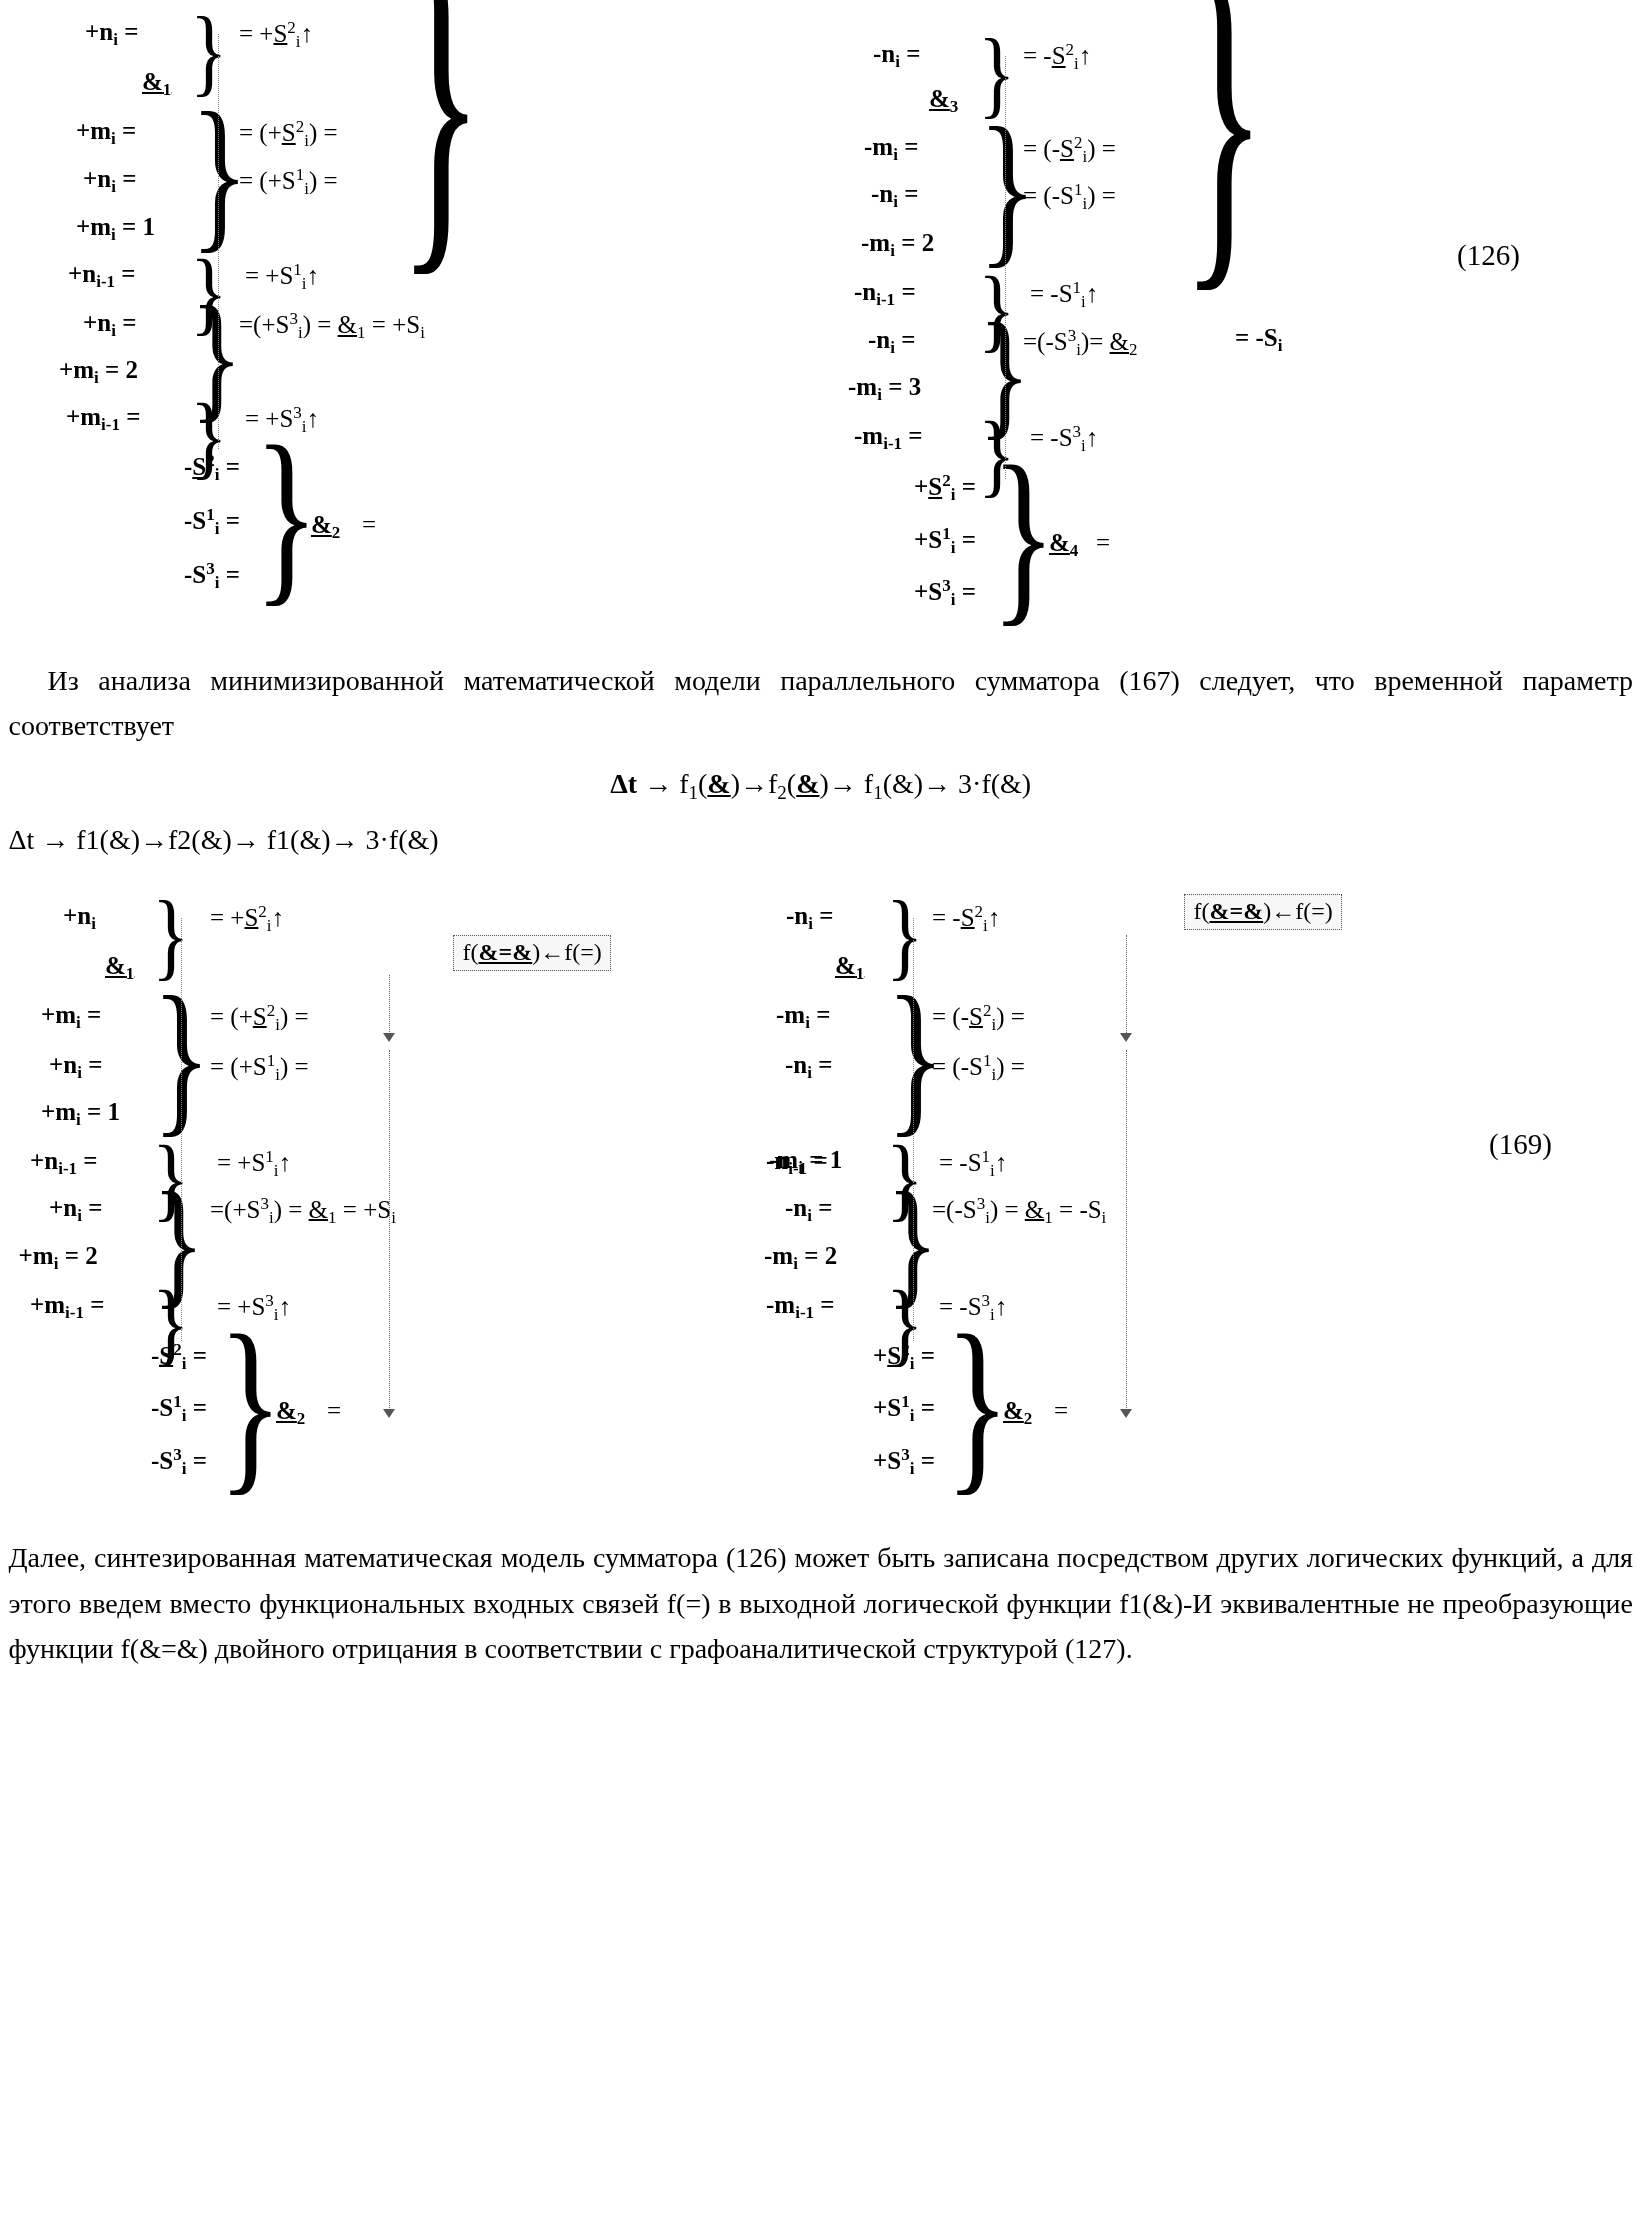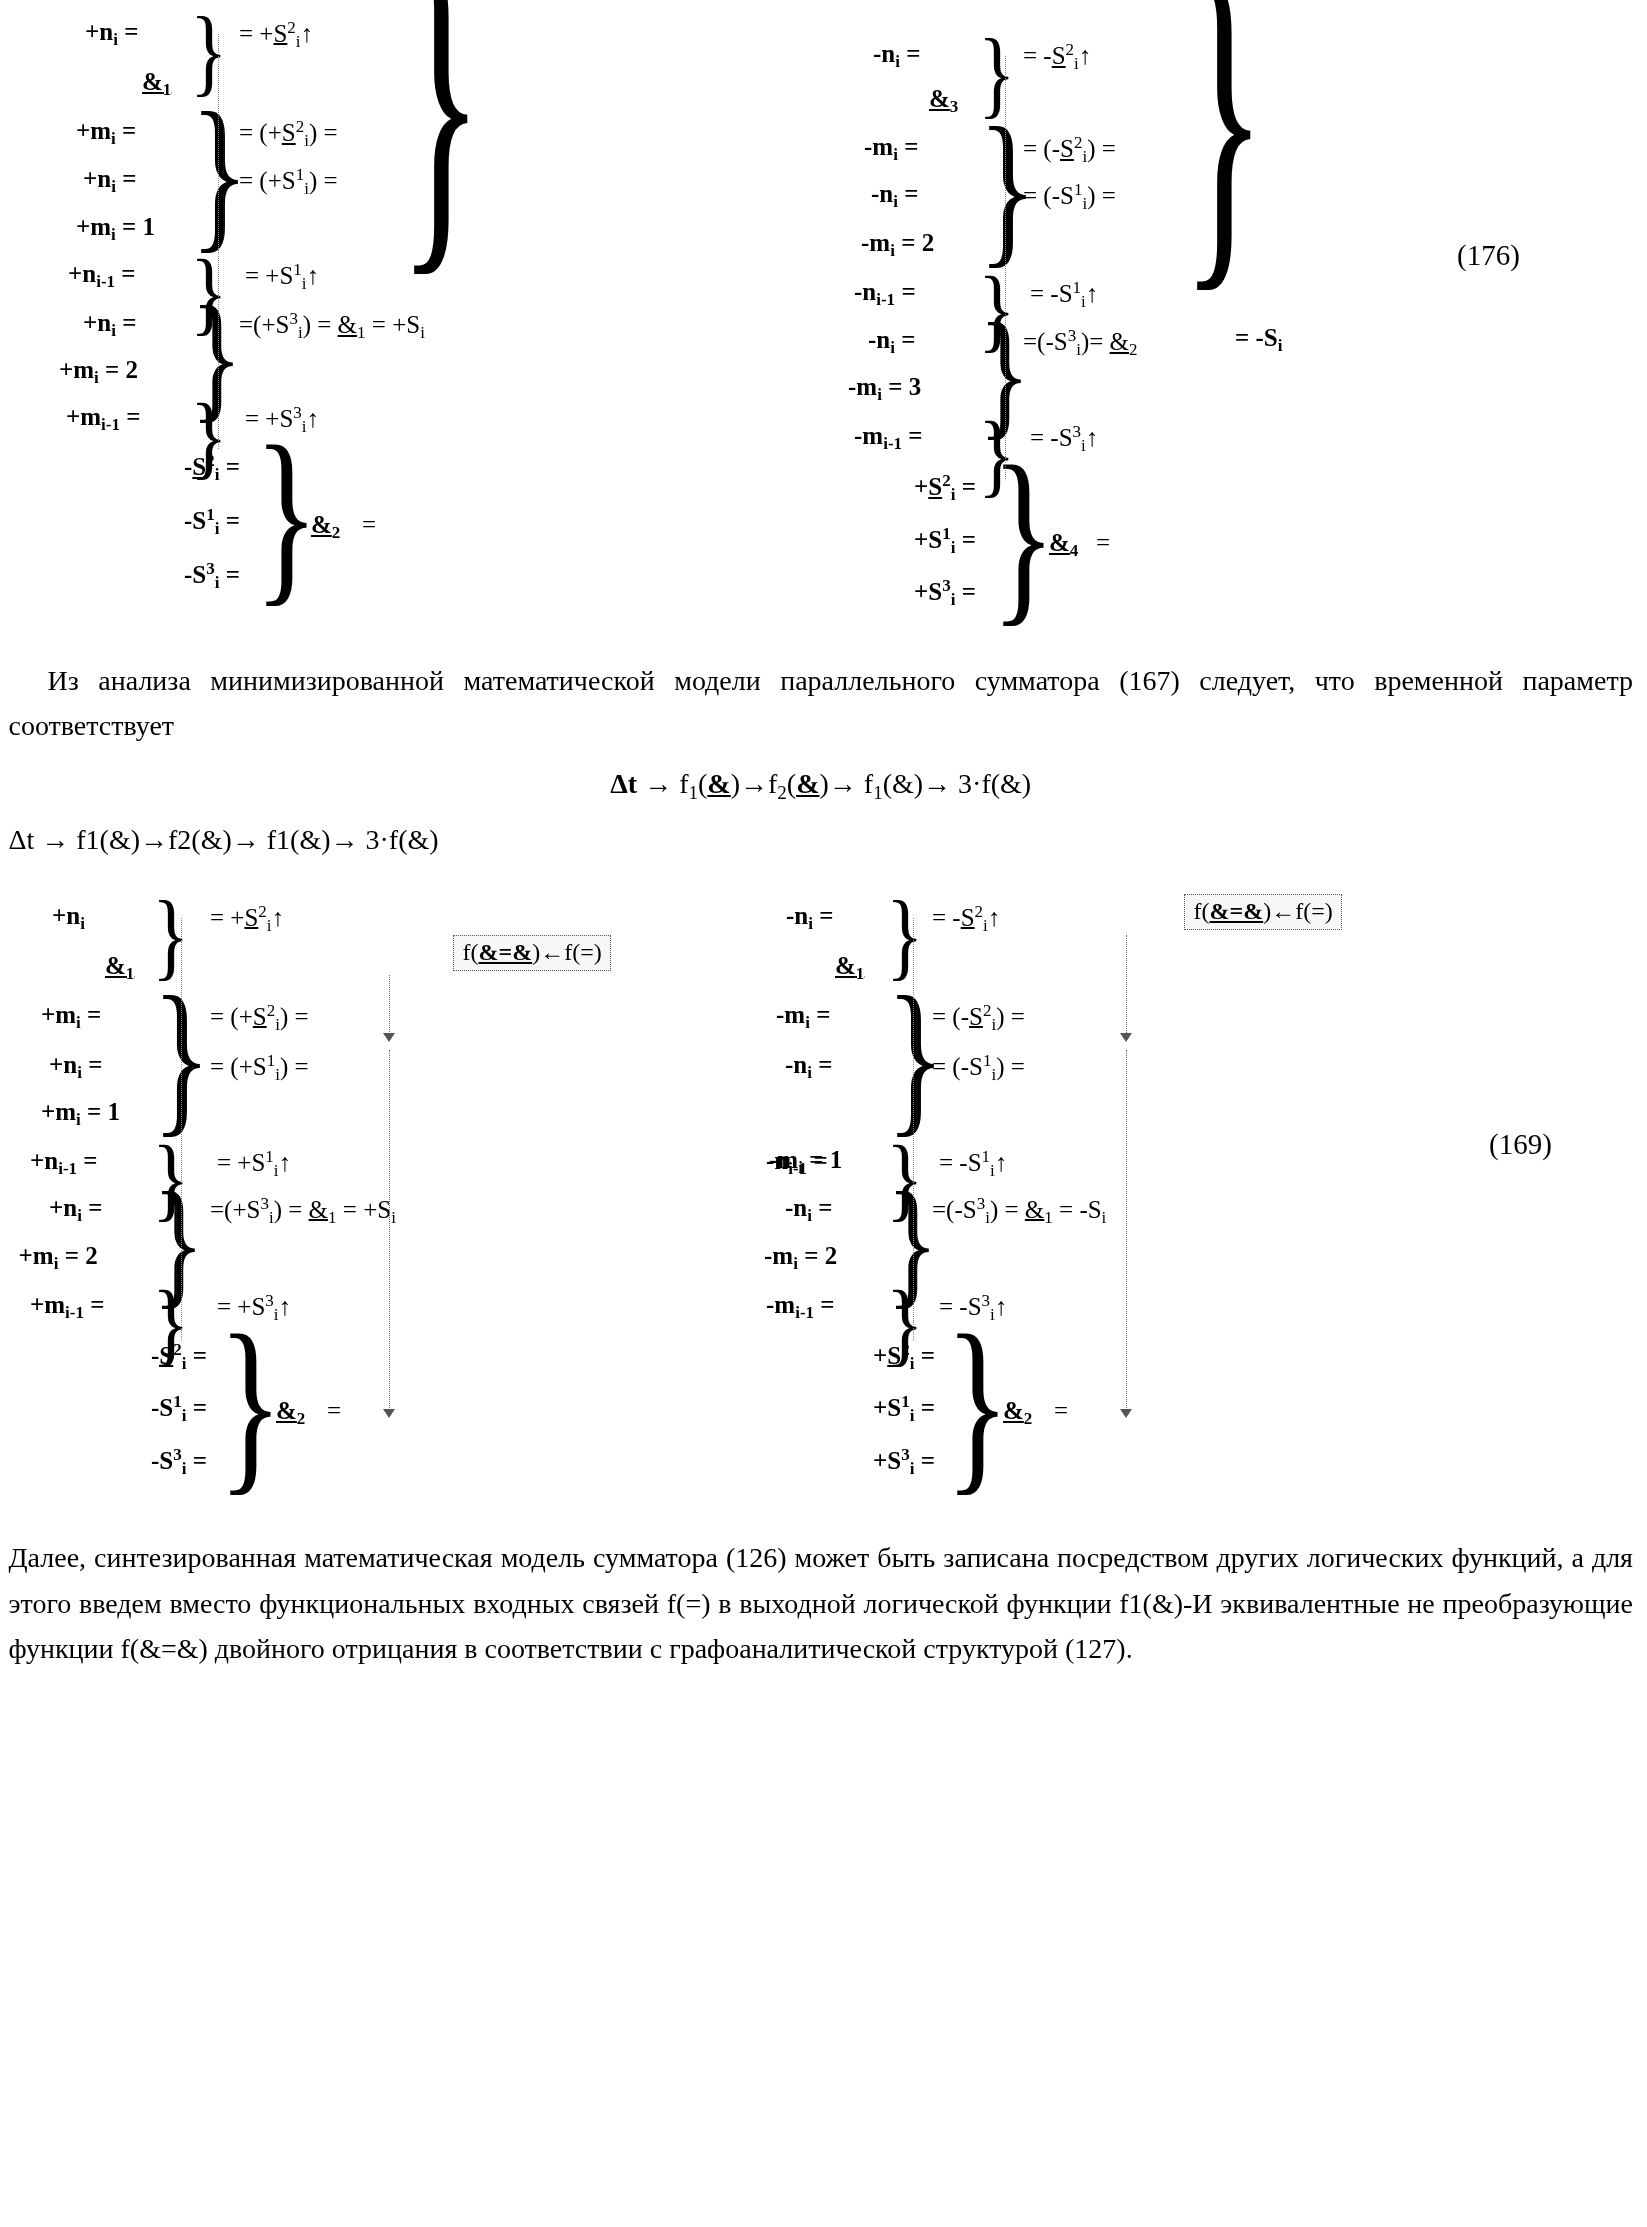--- a/index.html
+++ b/index.html
@@ -197,36 +197,36 @@
       <div class="brace" style="left:166px; top:125px; font-size:123px; transform:scaleY(1.4);">}</div>
       <div class="brace" style="left:166px; top:271px; font-size:78px; transform:scaleY(1.2);">}</div>
       <div class="brace" style="left:166px; top:318px; font-size:110px; transform:scaleY(1.3);">}</div>
       <div class="brace" style="left:166px; top:416px; font-size:78px; transform:scaleY(1.2);">}</div>
       <div class="brace" style="left:179px; top:467px; font-size:135px; transform:scaleY(1.45);">}</div>
 
       <div class="brace-dot" style="left:193px; top:56px; height:423px;"></div>
       <div class="brace" style="left:369px; top:25px; font-size:178px; transform:scaleY(2.1);">}</div>
     </div>
 
-    <div class="eqnum" style="left:1457px; top:239px;">(176)</div>
+    <div class="eqnum" style="left:1457px; top:239px;">(126)</div>
   </div>
 
   <div class="prose" style="margin-top:6.8px;">
     <p class="indent">Из анализа минимизированной математической модели параллельного  сумматора (167) следует, что временной параметр соответствует</p>
     <div class="centered">
       <span class="b">Δt</span> → f<sub>1</sub>(<span class="und"><b>&amp;</b></span>)→f<sub>2</sub>(<span class="und"><b>&amp;</b></span>)→ f<sub>1</sub>(&amp;)→ 3·f(&amp;)
     </div>
     <p>Δt → f1(&amp;)→f2(&amp;)→ f1(&amp;)→ 3·f(&amp;)</p>
   </div>
 
   <div class="formula-block fb127" style="margin-top:22px;">
 
     <div class="col" style="left:0;top:0;width:744px;height:626px;">
 
-      <div class="eqline bold" style="left:52px; top:18.6px;">+n<sub>i</sub></div>
+      <div class="eqline bold" style="left:63px; top:18.6px;">+n<sub>i</sub></div>
       <div class="eqline" style="left:210px; top:18.6px;">= +<span class="und">S</span><sup>2</sup><sub>i</sub>↑</div>
 
       <div class="eqline bold und" style="left:105px; top:69px;">&amp;<sub>1</sub></div>
 
       <div class="eqline bold" style="left:41px; top:118px;">+m<sub>i</sub> =</div>
       <div class="eqline" style="left:210px; top:118px;">= (+<span class="und">S</span><sup>2</sup><sub>i</sub>)  =</div>
 
       <div class="eqline bold" style="left:49px; top:168px;">+n<sub>i</sub>  =</div>
       <div class="eqline" style="left:210px; top:168px;">= (+S<sup>1</sup><sub>i</sub>) =</div>
 

